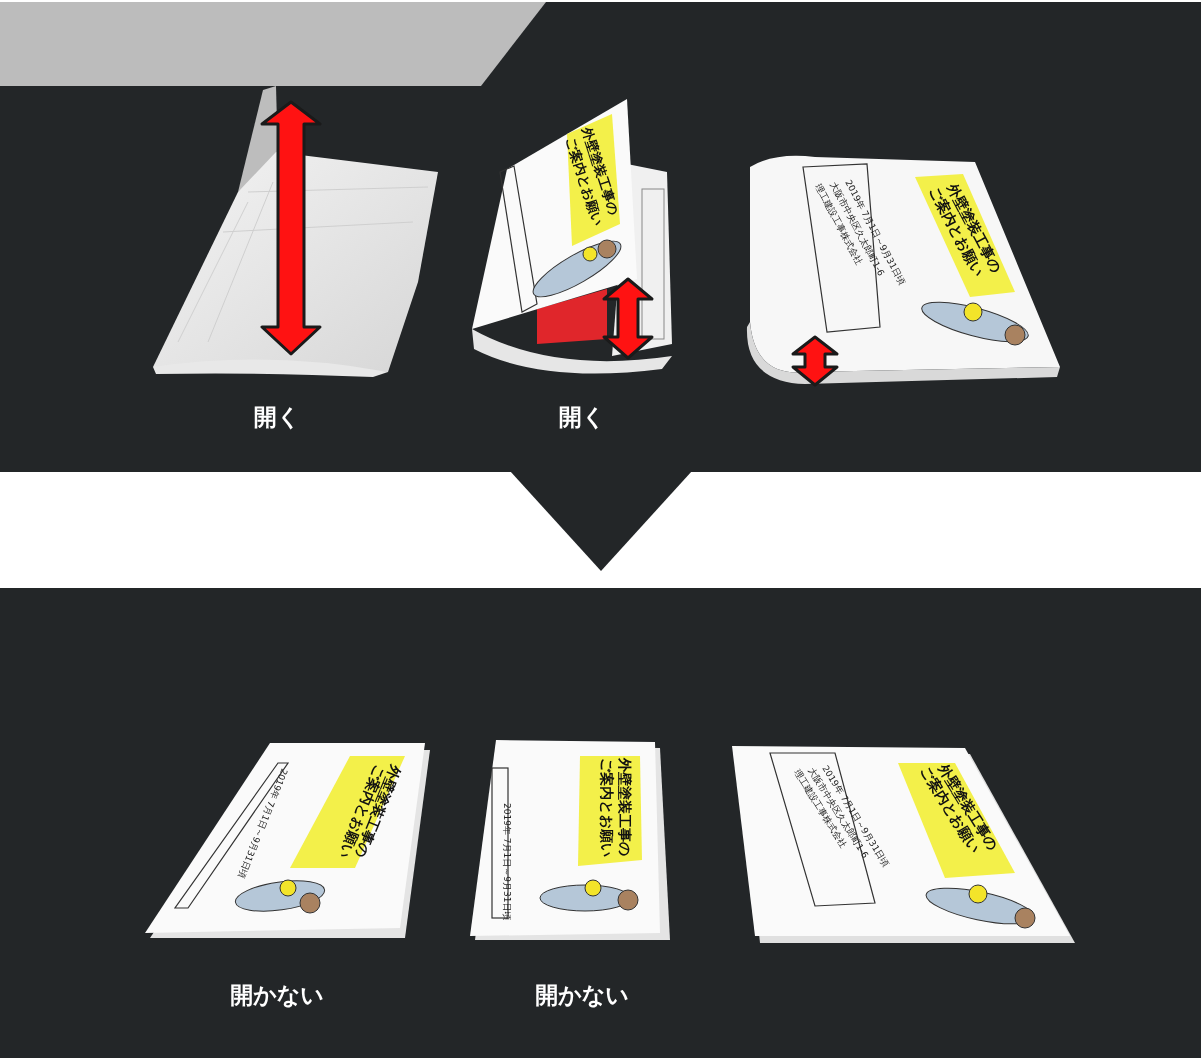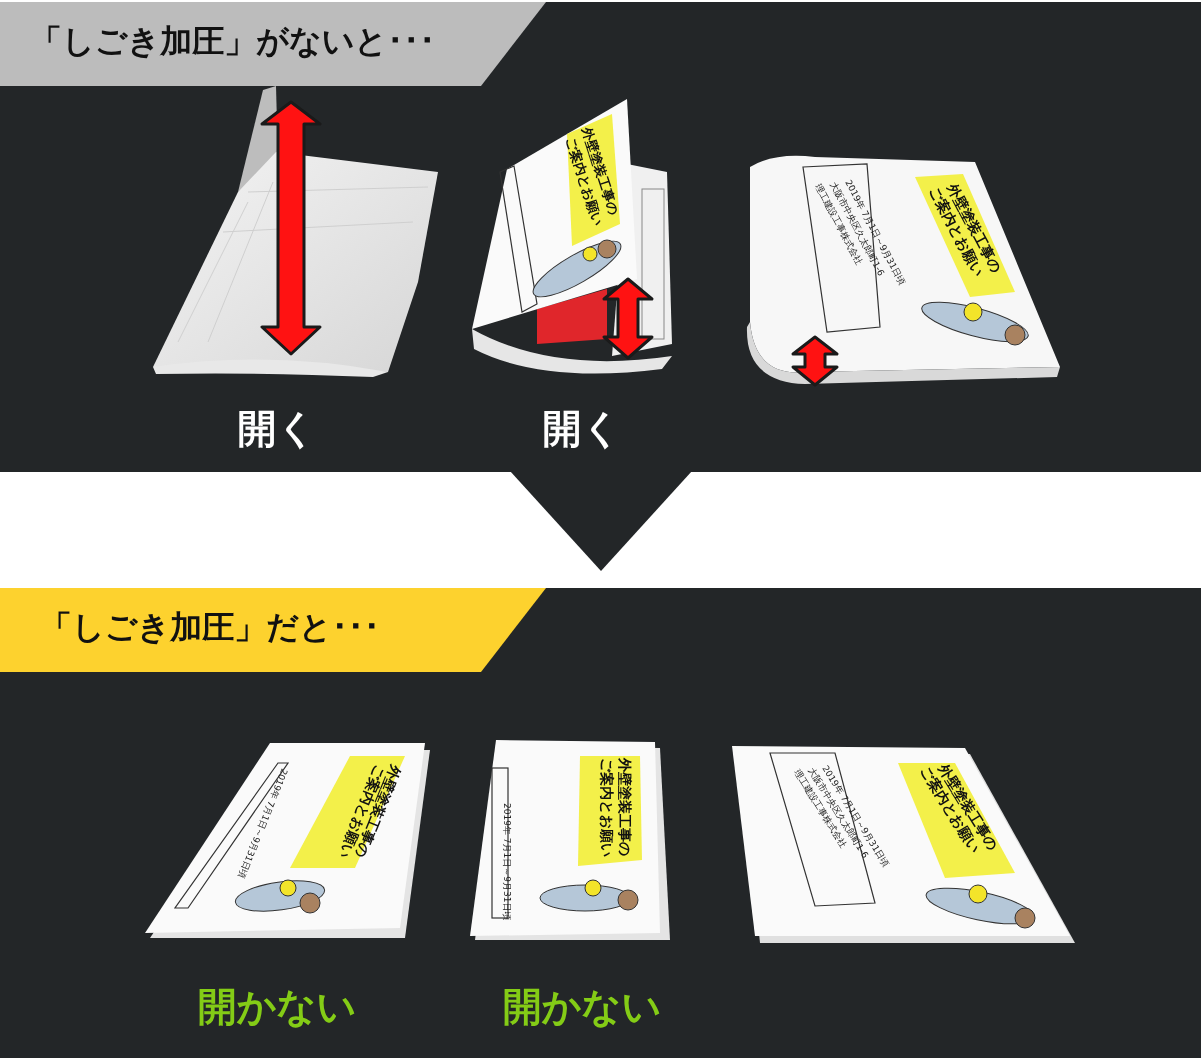--- a/index.html
+++ b/index.html
@@ -12,34 +12,33 @@
 
     .header-band { position: absolute; left: 0; top: 0; width: 548px; height: 84px; }
     .header-band svg { position: absolute; left: 0; top: 0; }
     .header-text { position: absolute; left: 30px; top: 18px; font-size: 32px; font-weight: bold;
                    color: #111111; letter-spacing: 0px; white-space: nowrap; }
 
     .pointer { position: absolute; left: 510px; top: 471px; }
 
     .item { position: absolute; }
     .item svg { display: block; }
-    .caption { position: absolute; width: 260px; text-align: center; font-size: 39px;
+    .caption { position: absolute; width: 260px; text-align: center; font-size: 23px;
                font-weight: bold; white-space: nowrap; }
     .caption-white { color: #ffffff; }
-    .caption-yellow { color: #84cc16; }
+    .caption-yellow { color: #ffffff; }
   </style>
 </head>
 <body>
 
 <div class="panel panel-top">
   <div class="header-band">
     <svg width="548" height="84" viewBox="0 0 548 84">
       <polygon points="0,0 546,0 481,84 0,84" fill="#bcbcbc"></polygon>
     </svg>
-    <div class="header-text">「しごき加圧」がないと･･･</div>
   </div>
 
   <div class="item" style="left:148px; top:80px;">
     <svg width="300" height="300" viewBox="0 0 300 300">
       <defs>
         <linearGradient id="g1" x1="0" y1="0" x2="1" y2="1">
           <stop offset="0" stop-color="#f4f4f4"></stop>
             <stop offset="1" stop-color="#d6d6d6"></stop>
         </linearGradient>
       </defs>
@@ -110,26 +109,20 @@
 
   <div class="caption caption-white" style="left:147px; top:400px;">開く</div>
   <div class="caption caption-white" style="left:452px; top:400px;">開く</div>
 </div>
 
 <svg class="pointer" width="182" height="102" viewBox="0 0 182 102">
   <polygon points="0,0 182,0 91,100" fill="#232628"></polygon>
 </svg>
 
 <div class="panel panel-bottom">
-  <div class="header-band">
-    <svg width="548" height="84" viewBox="0 0 548 84">
-      <polygon points="0,0 546,0 481,84 0,84" fill="#fdd22e"></polygon>
-    </svg>
-    <div class="header-text" style="left:40px;">「しごき加圧」だと･･･</div>
-  </div>
 
   <div class="item" style="left:130px; top:140px;">
     <svg width="320" height="220" viewBox="0 0 320 220">
       <polygon points="145,22 300,22 275,210 20,210" fill="#e4e4e4"></polygon>
       <polygon points="140,15 295,15 270,200 15,205" fill="#fafafa"></polygon>
       <polygon points="220,28 275,28 225,140 160,140" fill="#f3f04a"></polygon>
       <text font-size="14" font-weight="bold" fill="#111" transform="translate(262,36) rotate(112)">外壁塗装工事の</text>
       <text font-size="14" font-weight="bold" fill="#111" transform="translate(246,36) rotate(112)">ご案内とお願い</text>
       <polygon points="148,35 158,35 58,180 45,180" fill="none" stroke="#333" stroke-width="1.2"></polygon>
       <text font-size="9" fill="#222" transform="translate(152,40) rotate(112)">2019年 7月1日～9月31日頃</text>

